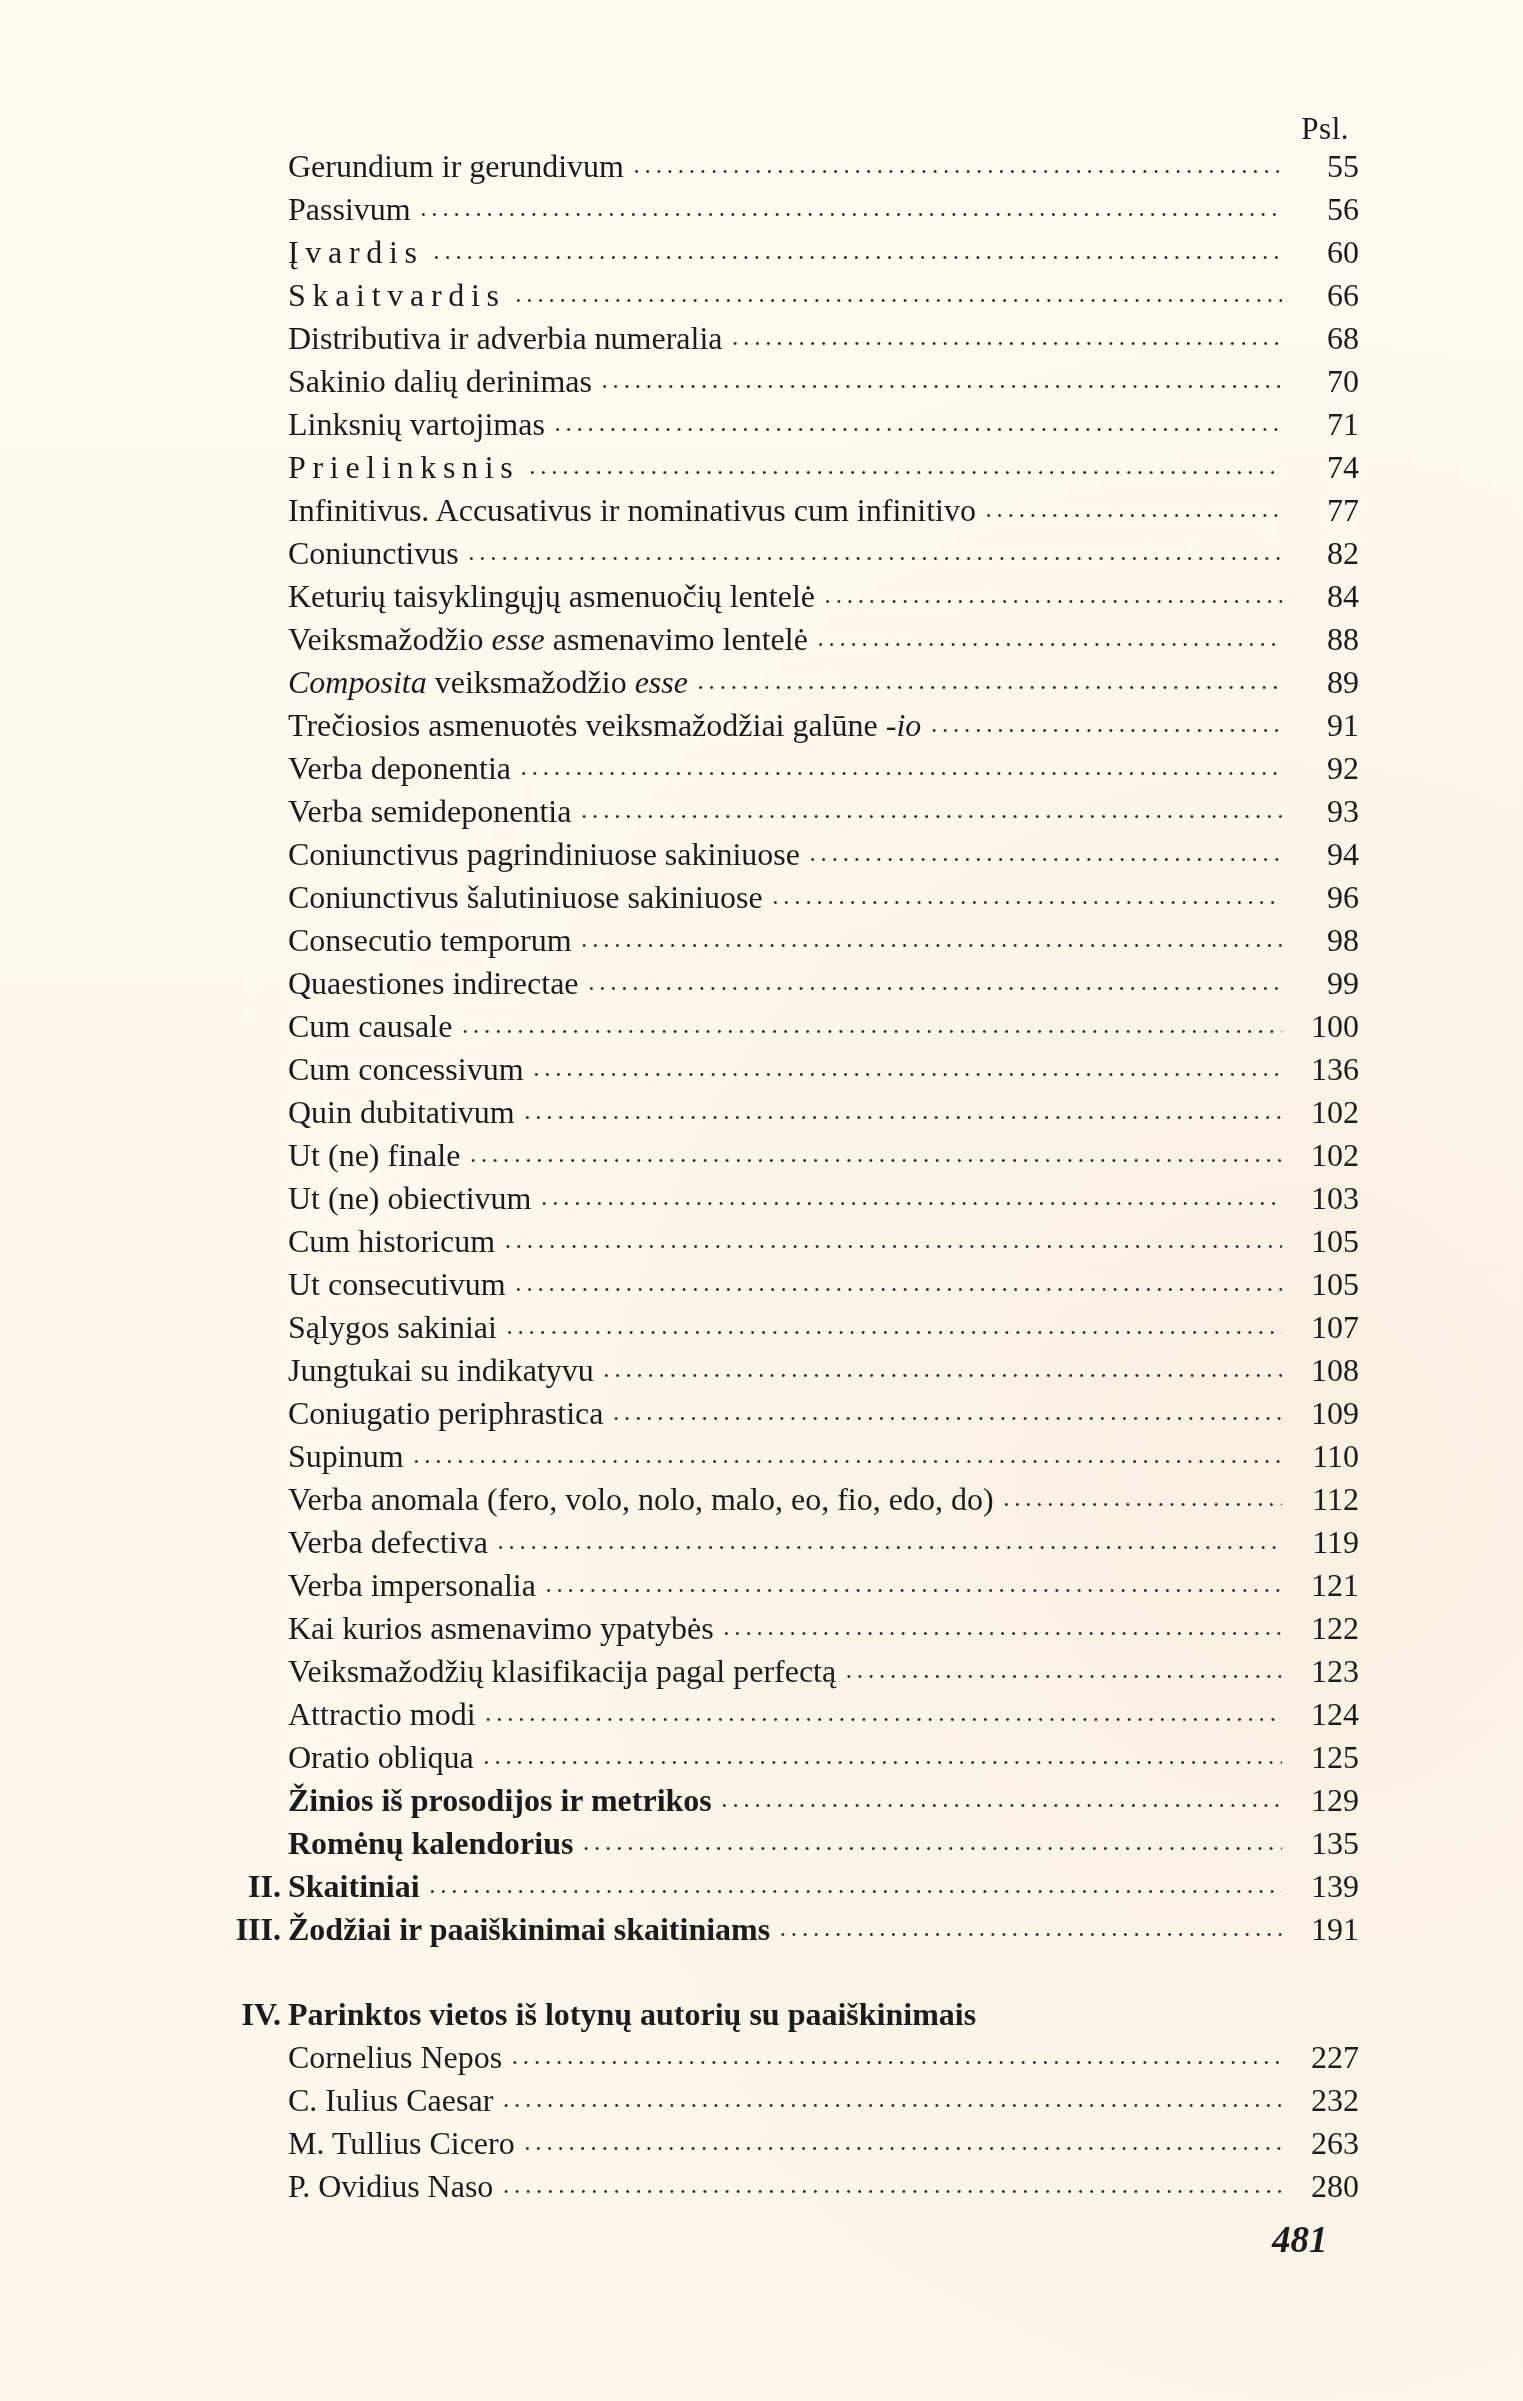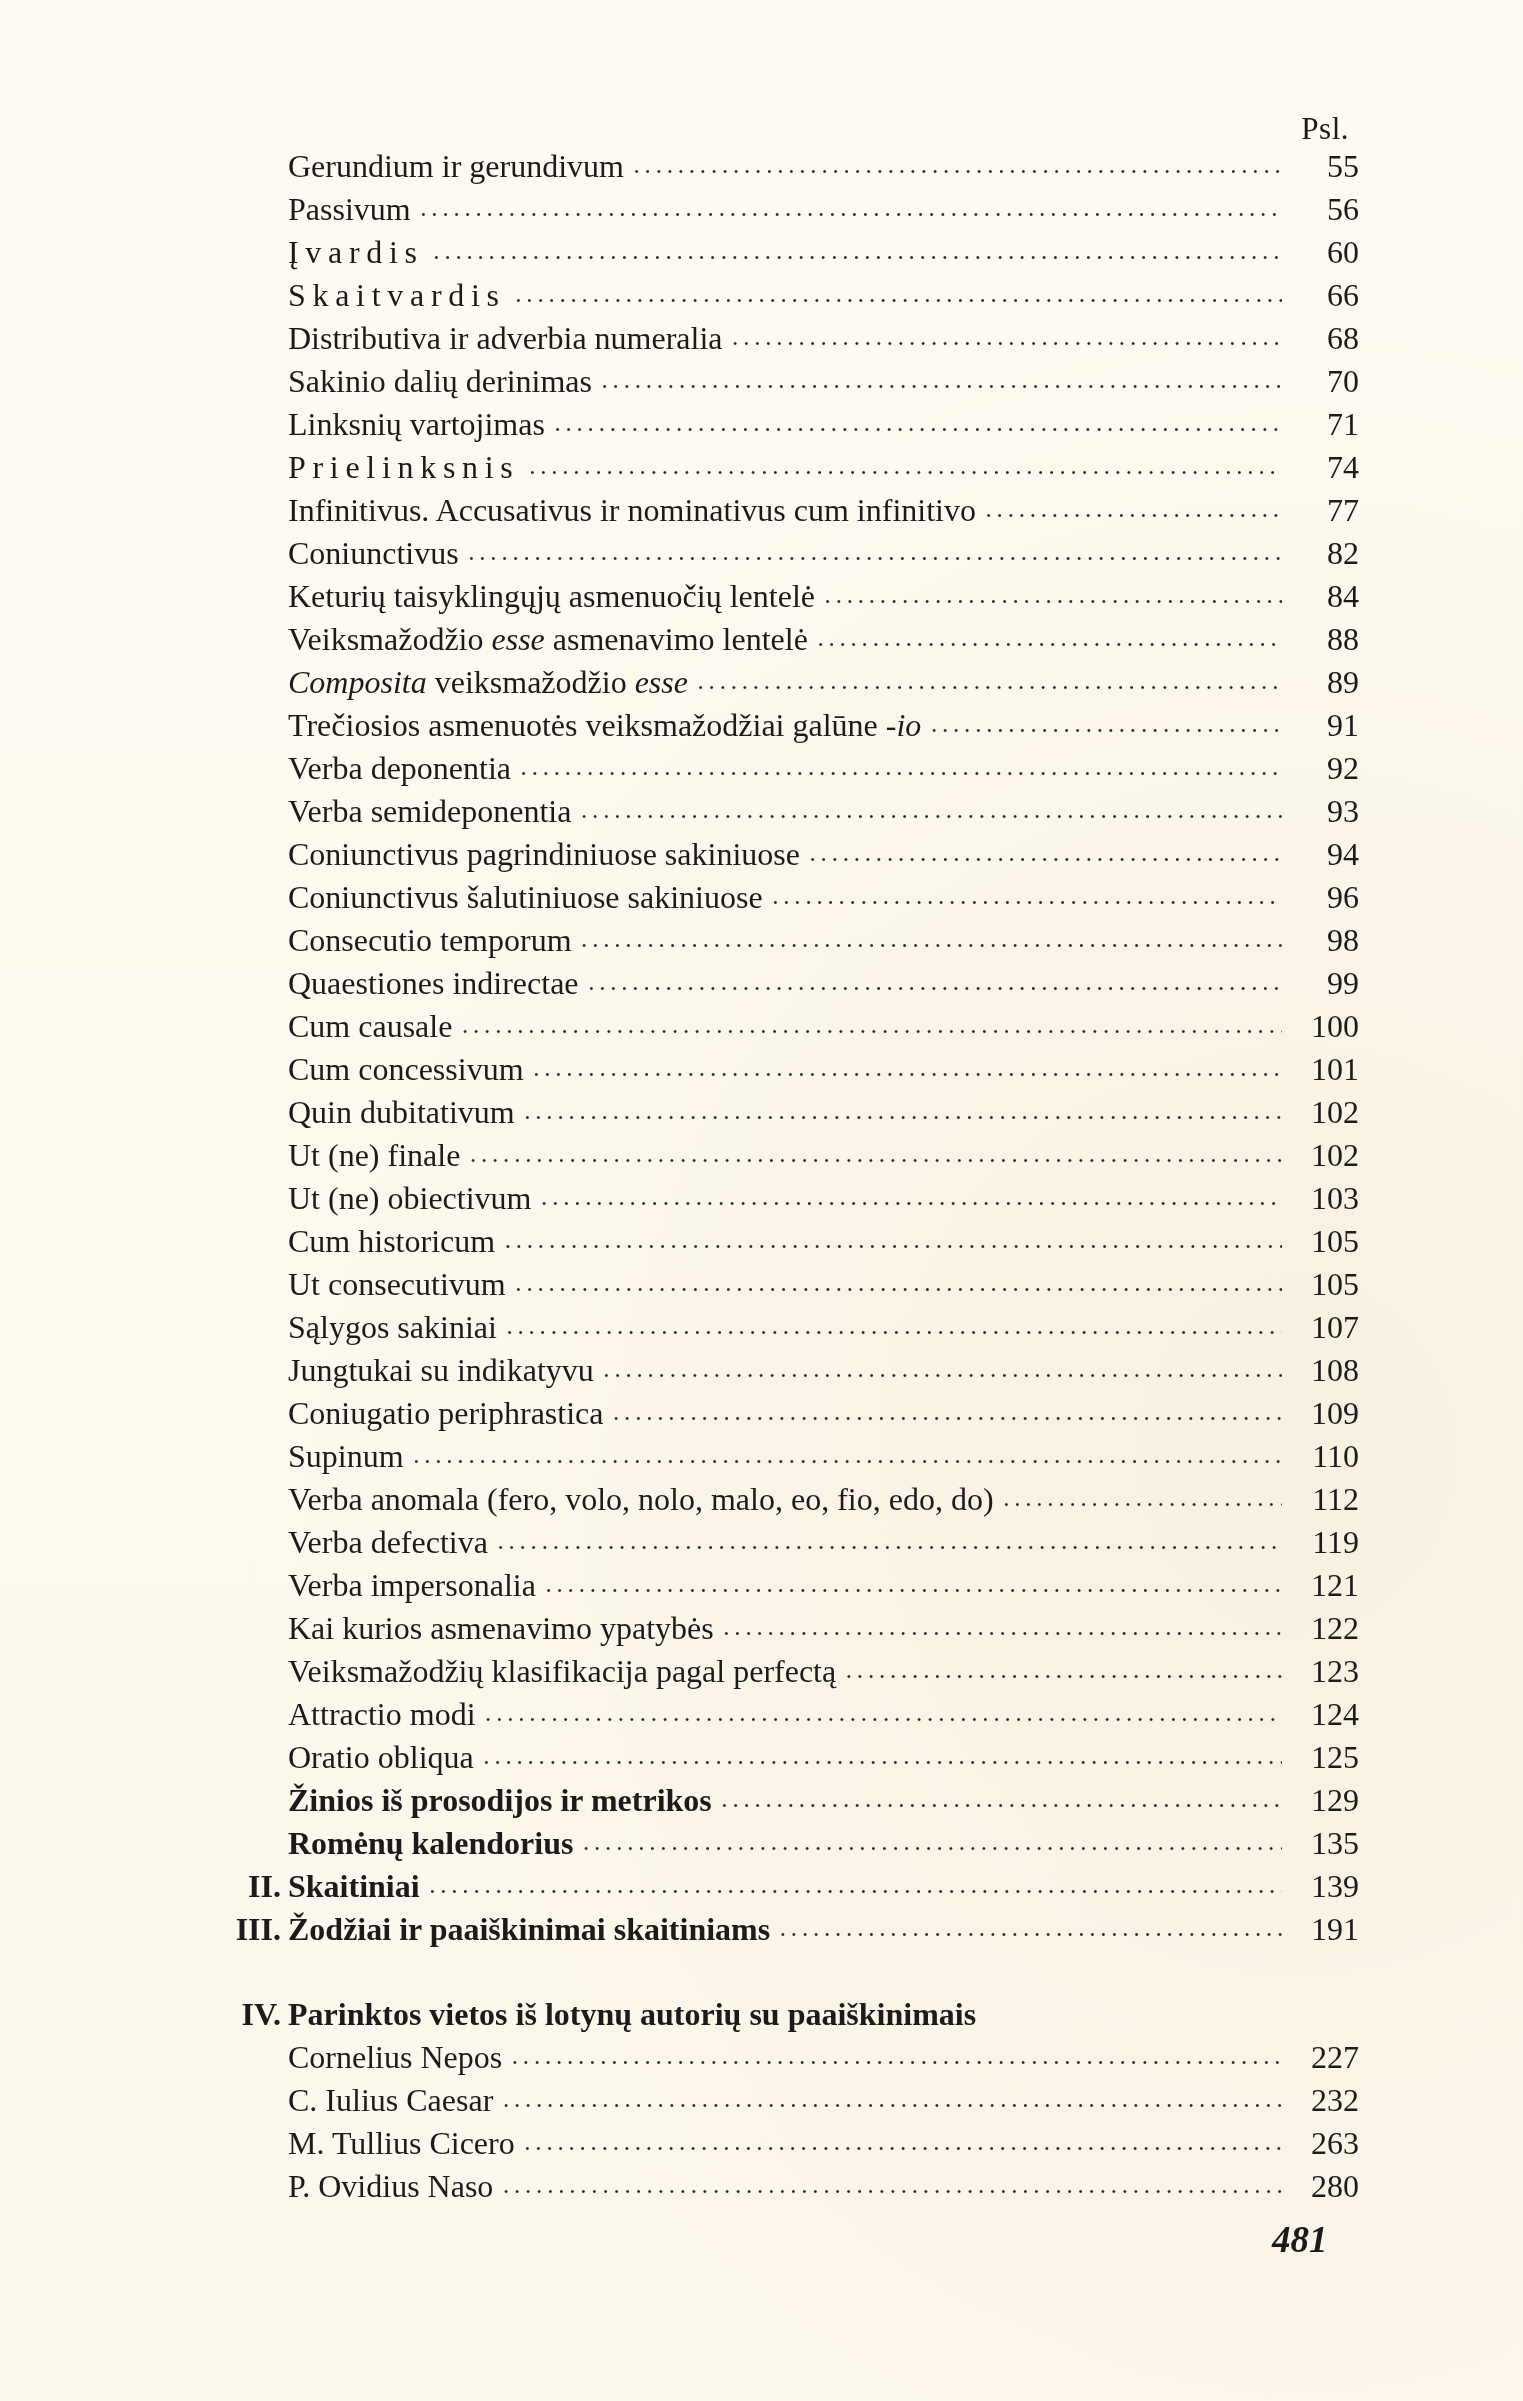--- a/index.html
+++ b/index.html
@@ -197,21 +197,21 @@
           <span class="page-no">99</span>
         </div>
         <div class="row">
           <span class="title">Cum causale</span>
           <span class="leader"></span>
           <span class="page-no">100</span>
         </div>
         <div class="row">
           <span class="title">Cum concessivum</span>
           <span class="leader"></span>
-          <span class="page-no">101</span>
+          <span class="page-no">136</span>
         </div>
         <div class="row">
           <span class="title">Quin dubitativum</span>
           <span class="leader"></span>
           <span class="page-no">102</span>
         </div>
         <div class="row">
           <span class="title">Ut (ne) finale</span>
           <span class="leader"></span>
           <span class="page-no">102</span>

